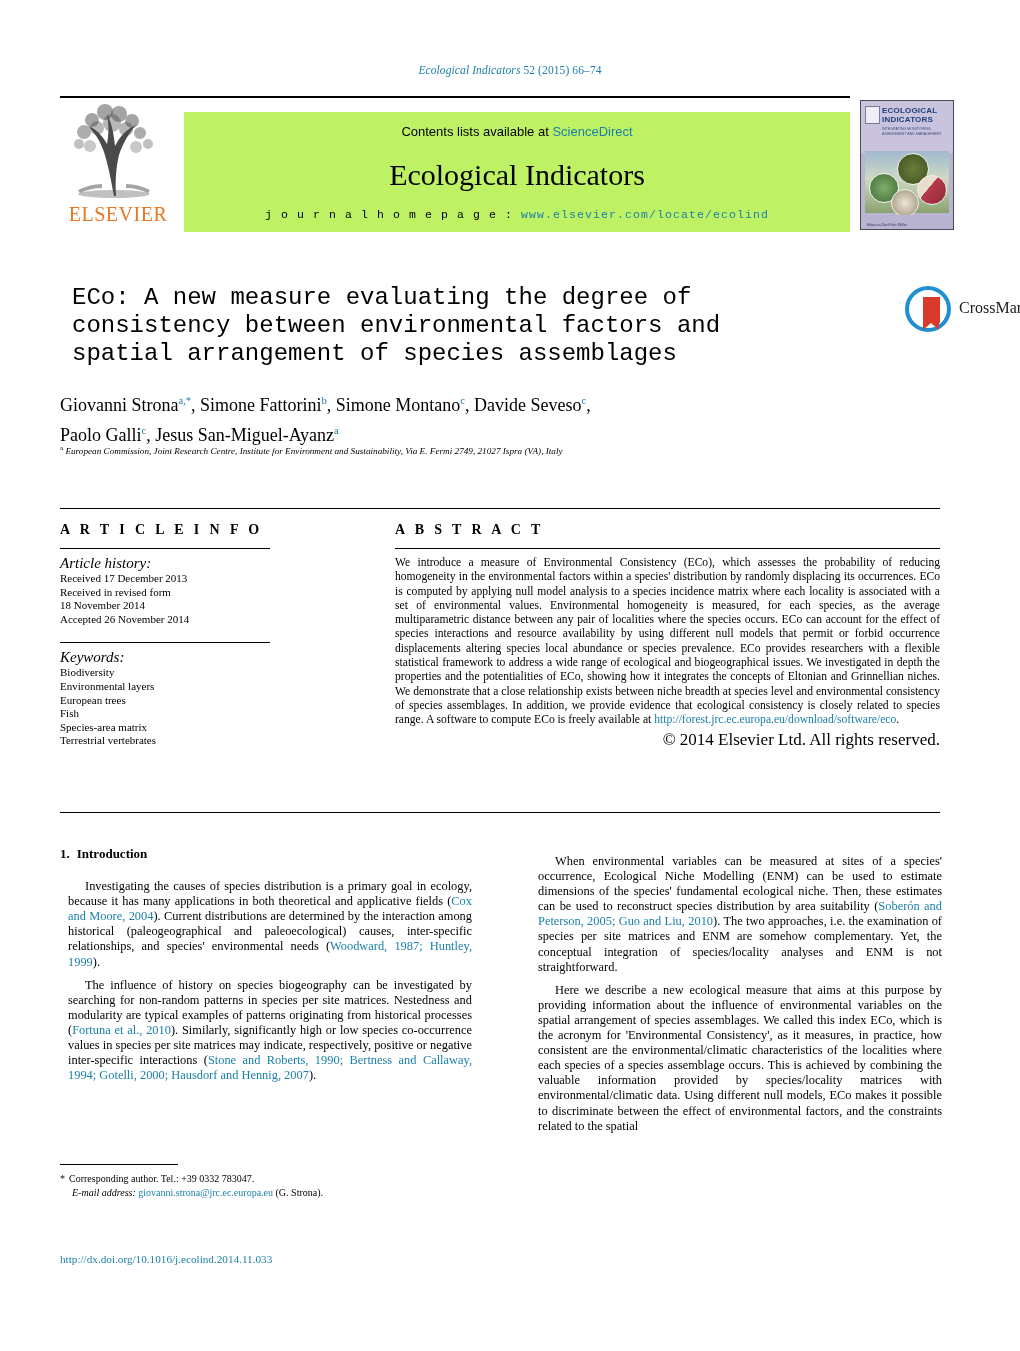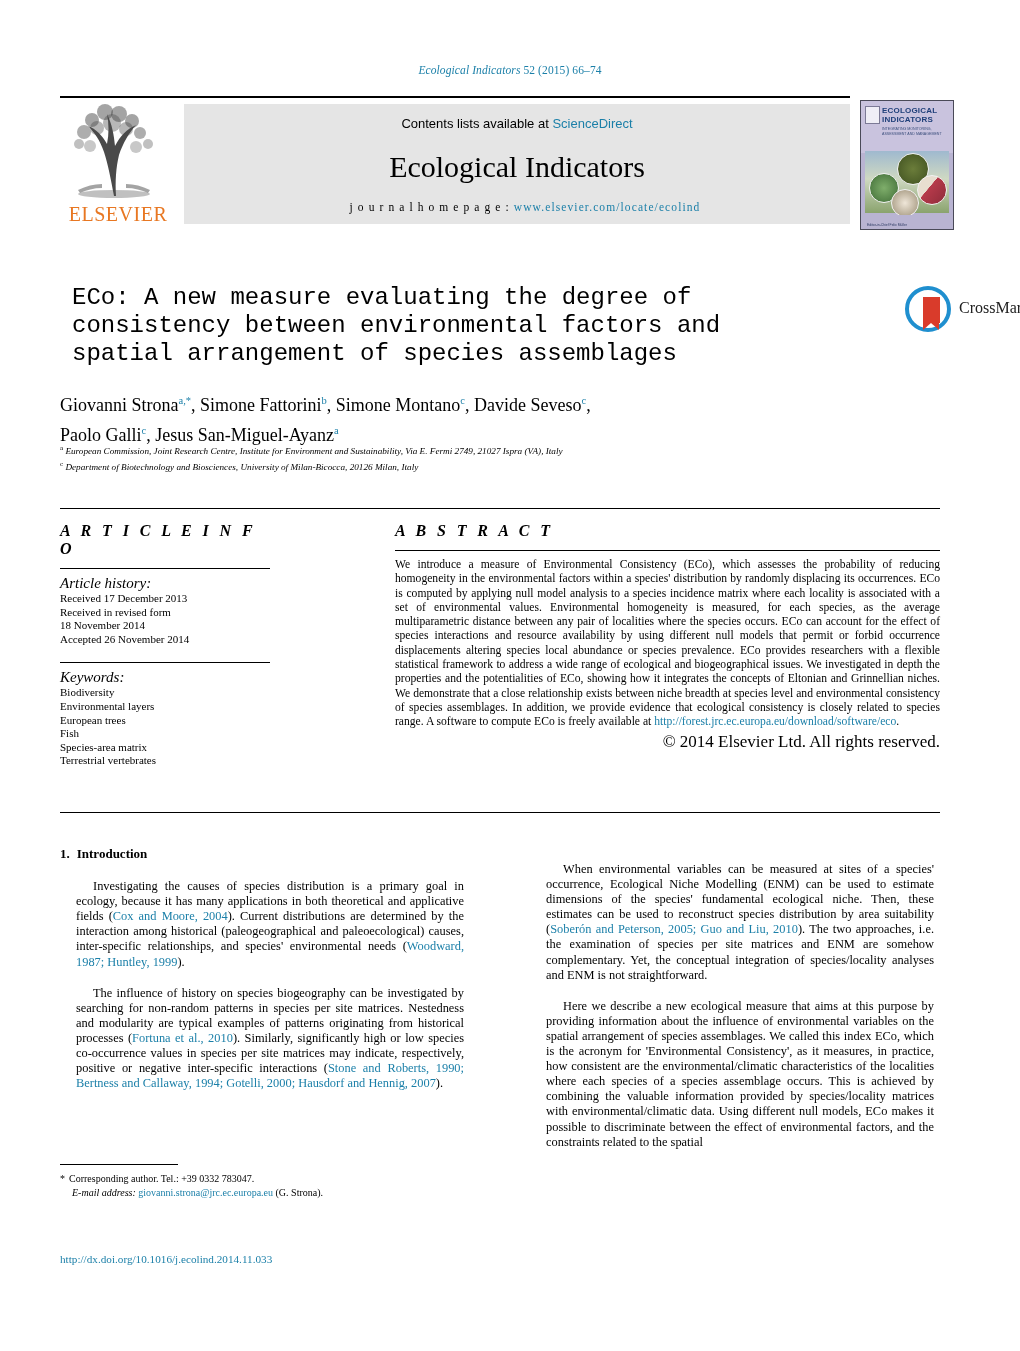--- a/index.html
+++ b/index.html
@@ -74,24 +74,24 @@
     width: 116px;
     text-align: center;
     font-family: "Liberation Serif", serif;
     font-size: 20px;
     letter-spacing: 0.5px;
     color: #e87722;
   }
   .journal-box {
     position: absolute;
     left: 124px;
-    top: 8px;
+    top: 16px;
     width: 666px;
     height: 120px;
-    background: #e5e5e5;
+    background: #bef264;
   }
   .contents-line {
     position: absolute;
     top: 12px;
     left: 0;
     width: 666px;
     text-align: center;
     font-family: "Liberation Sans", sans-serif;
     font-size: 13px;
     color: #000;
@@ -108,25 +108,24 @@
     font-family: "Liberation Serif", serif;
     font-size: 30px;
     color: #000;
   }
   .homepage-line {
     position: absolute;
     bottom: 11px;
     left: 0;
     width: 666px;
     text-align: center;
-    font-family: Liberation Serif, serif;
+    font-family: Liberation Mono, monospace;
     font-size: 11.5px;
     letter-spacing: 1.1px;
     color: #000;
-    margin-left: 8px;
   }
   .homepage-line .url {
     color: #1a7fa8;
   }
 
   
   .cover {
     position: absolute;
     left: 800px;
     top: 4px;
@@ -286,24 +285,23 @@
   .band-rule-bottom {
     position: absolute;
     left: 0;
     top: 812px;
     width: 880px;
     height: 1px;
     background: #000;
   }
   .sec-head {
     font-family: "Liberation Serif", serif;
-    font-size: 16px;
+    font-size: 14px;
     font-weight: bold;
     letter-spacing: 3.4px;
-    font-style: italic;
   }
   .info-col {
     position: absolute;
     left: 0;
     top: 522px;
     width: 215px;
   }
   .info-rule {
     width: 210px;
     height: 1px;
@@ -360,21 +358,21 @@
   .col-left { left: 0; }
   .col-right { left: 470px; }
   .h2 {
     font-size: 13px;
     font-weight: bold;
     margin: 0 0 18px 0;
     text-align: left;
   }
   .h2 .num { margin-right: 7px; }
   p.para {
-    margin: 16px;
+    margin: 8px;
     text-indent: 17px;
   }
   .ref { color: #1a7fa8; }
 
   
   .foot-rule {
     position: absolute;
     left: 0;
     top: 1164px;
     width: 118px;
@@ -478,21 +476,20 @@
       <div class="cm-text">CrossMark</div>
     </div>
 
     <div class="authors">
       <span>Giovanni Strona</span><span class="sup">a,*</span><span>, Simone Fattorini</span><span class="sup">b</span><span>, Simone Montano</span><span class="sup">c</span><span>, Davide Seveso</span><span class="sup">c</span><span>,</span><br>
       <span>Paolo Galli</span><span class="sup">c</span><span>, Jesus San-Miguel-Ayanz</span><span class="sup">a</span>
     </div>
 
     <div class="affils">
       <div><span class="asup">a</span> <span>European Commission, Joint Research Centre, Institute for Environment and Sustainability, Via E. Fermi 2749, 21027 Ispra (VA), Italy</span></div>
-      <div><span class="asup">c</span> <span>Department of Biotechnology and Biosciences, University of Milan-Bicocca, 20126 Milan, Italy</span></div>
     </div>
 
     <div class="band-rule-top"></div>
 
     <div class="info-col">
       <div class="sec-head">A R T I C L E    I N F O</div>
       <div class="info-rule"></div>
       <div class="it-head">Article history:</div>
       <div class="info-line">Received 17 December 2013</div>
       <div class="info-line">Received in revised form</div>

